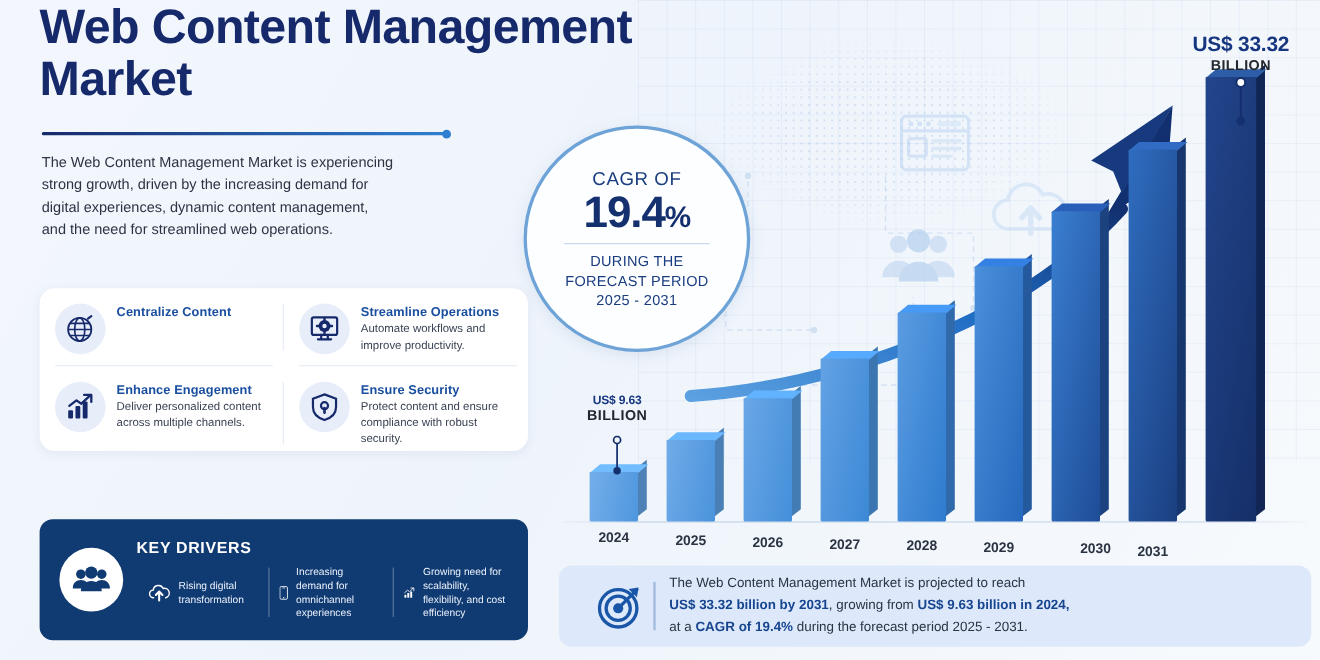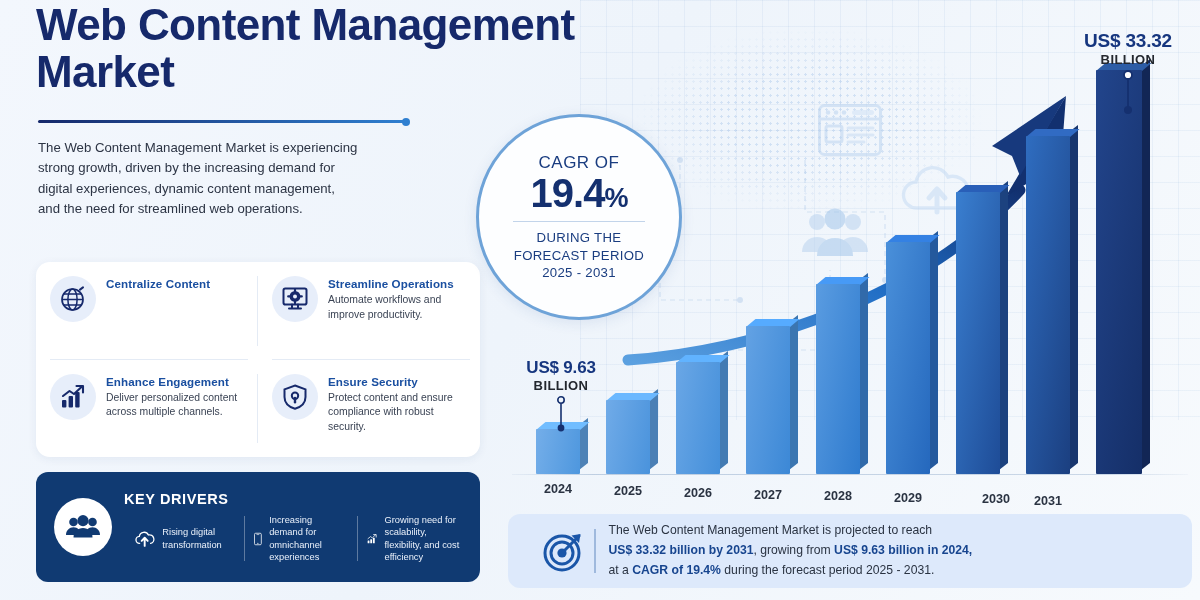--- a/index.html
+++ b/index.html
@@ -55,21 +55,21 @@
     position: absolute; right: -4px; top: -2.5px;
     width: 8px; height: 8px; border-radius: 50%; background: #2f7fd0;
   }
   .intro {
     position: absolute; left: 38px; top: 138px; width: 320px;
     font-size: 13.2px; line-height: 1.55; color: #2c3444;
   }
 
   
   .feat-card {
-    position: absolute; left: 36px; top: 262px; width: 444px; height: 195px;
+    position: absolute; left: 36px; top: 262px; width: 444px; height: 148px;
     background: #ffffff; border-radius: 14px;
     box-shadow: 0 2px 10px rgba(30,60,120,.07);
     display: grid; grid-template-columns: 1fr 1fr; grid-template-rows: 1fr 1fr;
   }
   .feat {
     display: flex; gap: 10px; padding: 14px 12px 10px 14px; align-items: flex-start;
     position: relative;
   }
   .feat.b-r::after {
     content:""; position:absolute; right:0; top:14px; bottom:14px; width:1px;
@@ -148,21 +148,21 @@
     position: absolute; right: -8px; bottom: 4px; width: 9px; height: 100%;
     transform: skewY(-38deg); transform-origin: bottom left;
     filter: brightness(.80);
   }
   .bar-label {
     position: absolute; font-size: 12.6px; font-weight: 700; color: #2a3342;
     text-align: center; white-space: nowrap;
   }
 
   .callout { position: absolute; text-align: center; white-space: nowrap; }
-  .callout .amt { font-size: 17px; font-weight: 700; color: #16367f; letter-spacing: -.2px; }
+  .callout .amt { font-size: 11px; font-weight: 700; color: #16367f; letter-spacing: -.2px; }
   .callout .unit { font-size: 13px; font-weight: 700; color: #23272e; letter-spacing: .4px; }
   .callout .pin { position: absolute; left: 50%; transform: translateX(-50%); }
 
   
   .summary {
     position: absolute; left: 508px; top: 514px; width: 684px; height: 74px;
     background: #dde9fb; border-radius: 12px;
     display: flex; align-items: center; padding: 0 32px;
   }
   .summary-ic { flex: 0 0 auto; width: 48px; display: flex; justify-content: center; }

